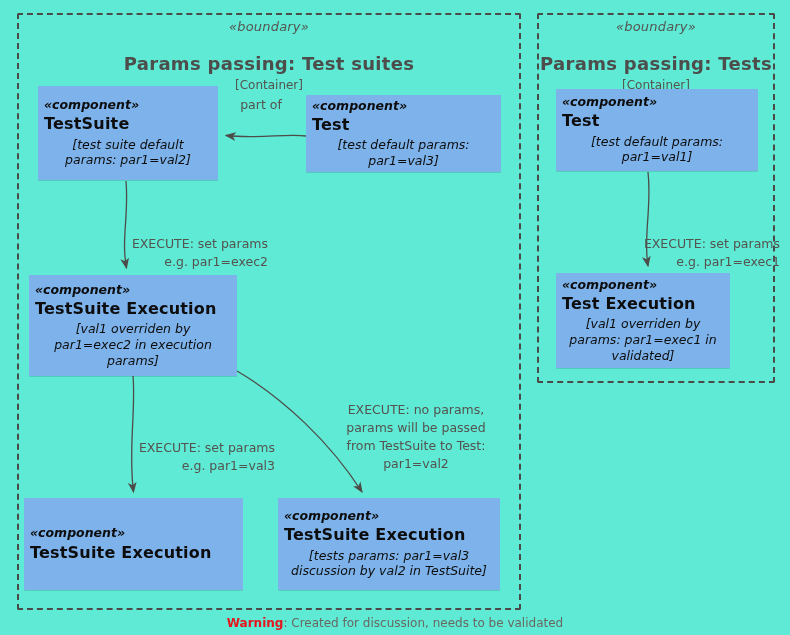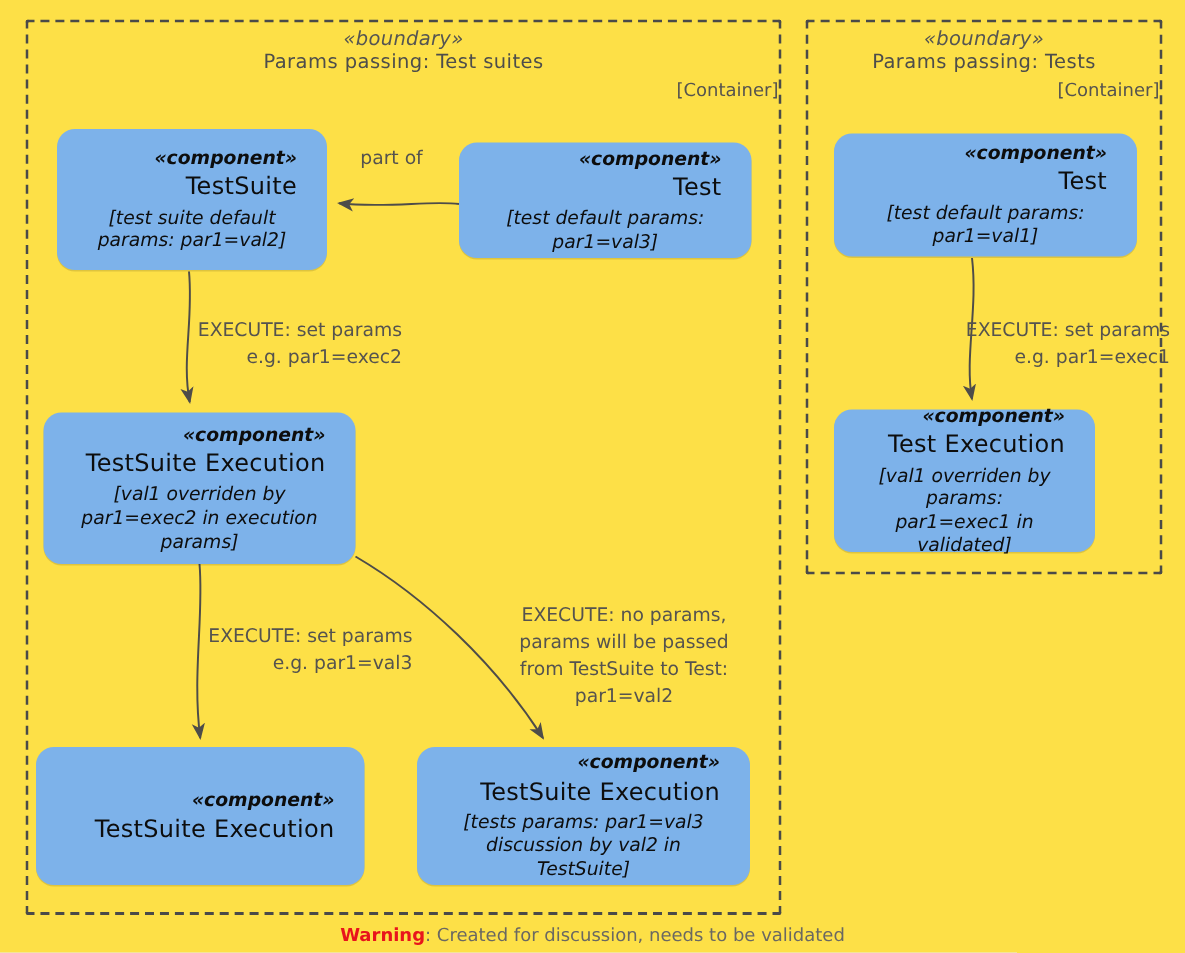--- a/index.html
+++ b/index.html
@@ -4,21 +4,21 @@
 <style>
   html, body {
     margin: 0;
     padding: 0;
     background: #ece9da;
   }
   #canvas {
     position: relative;
     width: 790px;
     height: 635px;
-    background: #fde047;
+    background: #5eead4;
     font-family: "DejaVu Sans", sans-serif;
     overflow: hidden;
   }
   svg.layer {
     position: absolute;
     left: 0;
     top: 0;
     width: 790px;
     height: 635px;
     pointer-events: none;
@@ -35,75 +35,74 @@
     right: 0;
     text-align: center;
     color: #555552;
   }
   .b-stereo {
     font-style: italic;
     font-size: 13px;
     letter-spacing: 0.2px;
   }
   .b-title {
-    font-size: 13px;
-    font-weight: normal;
+    font-size: 18px;
+    font-weight: bold;
     color: #4d4d4b;
-    margin-top: 0;
+    margin-top: 19px;
     letter-spacing: 0.3px;
   }
   .b-sub {
     font-size: 12px;
     margin-top: 4px;
     color: #55534f;
-    text-align: right;
   }
   .component {
     position: absolute;
     background: #7db2ea;
-    border-radius: 12px;
+    border-radius: 1px;
     box-sizing: border-box;
     display: flex;
     flex-direction: column;
-    align-items: flex-end;
+    align-items: flex-start;
     justify-content: center;
     text-align: center;
     color: #0d0d0d;
     box-shadow: 0 1px 0 rgba(0,0,0,0.12);
-    padding: 4px 20px;
+    padding: 4px 6px;
   }
   .c-stereo {
     font-style: italic;
     font-weight: bold;
     font-size: 12.5px;
     line-height: 1.15;
   }
   .c-name {
-    font-weight: normal;
+    font-weight: bold;
     font-size: 16px;
     line-height: 1.2;
     margin-top: 2px;
     letter-spacing: 0.2px;
   }
   .c-note {
     font-style: italic;
     font-size: 12.5px;
     line-height: 1.25;
     margin-top: 3px;
     padding: 0 2px;
   }
   .edge-label {
     position: absolute;
     color: #55534f;
     font-size: 12.5px;
     line-height: 1.45;
     white-space: pre;
     text-align: center;
   }
-  .edge-label.right-al { text-align: right; }
+  .edge-label.right-al { text-align: right; margin-top: 24px; }
   .footer {
     position: absolute;
     left: 0;
     right: 0;
     text-align: center;
     font-size: 12px;
     color: #6a6862;
   }
   .footer .warn {
     color: #e8141c;

